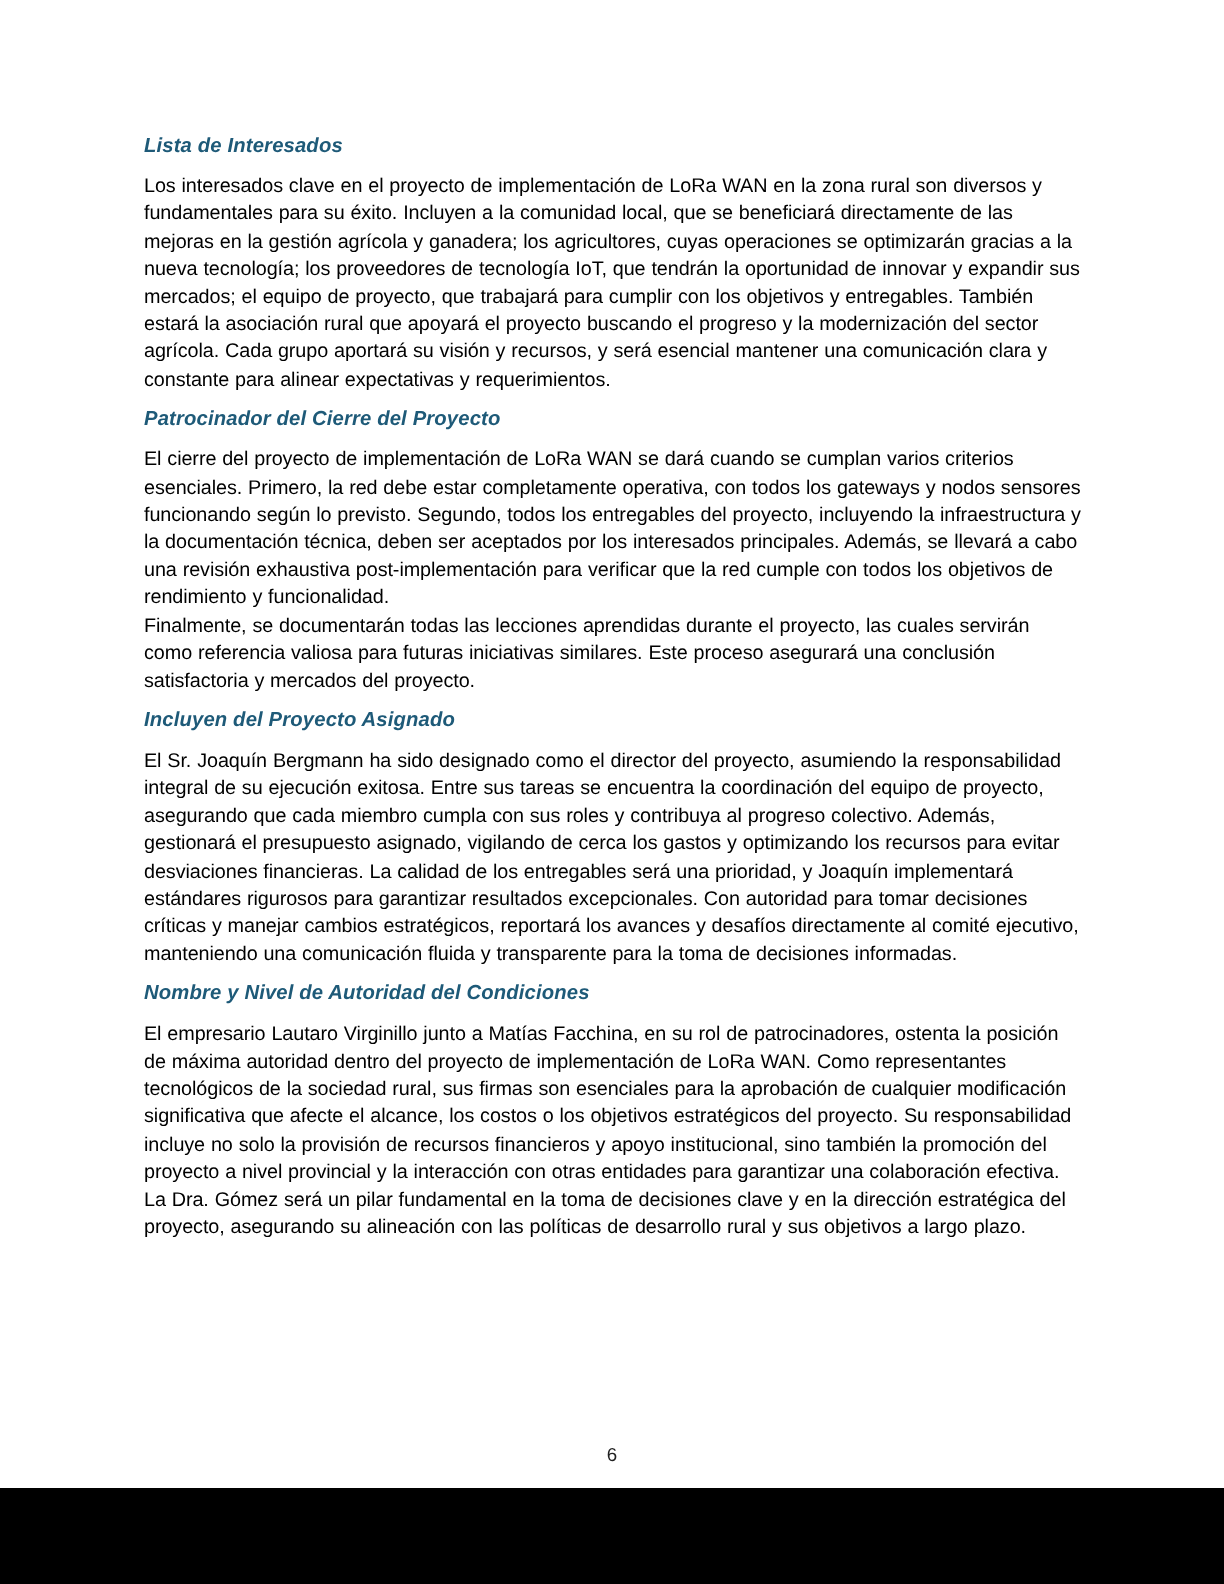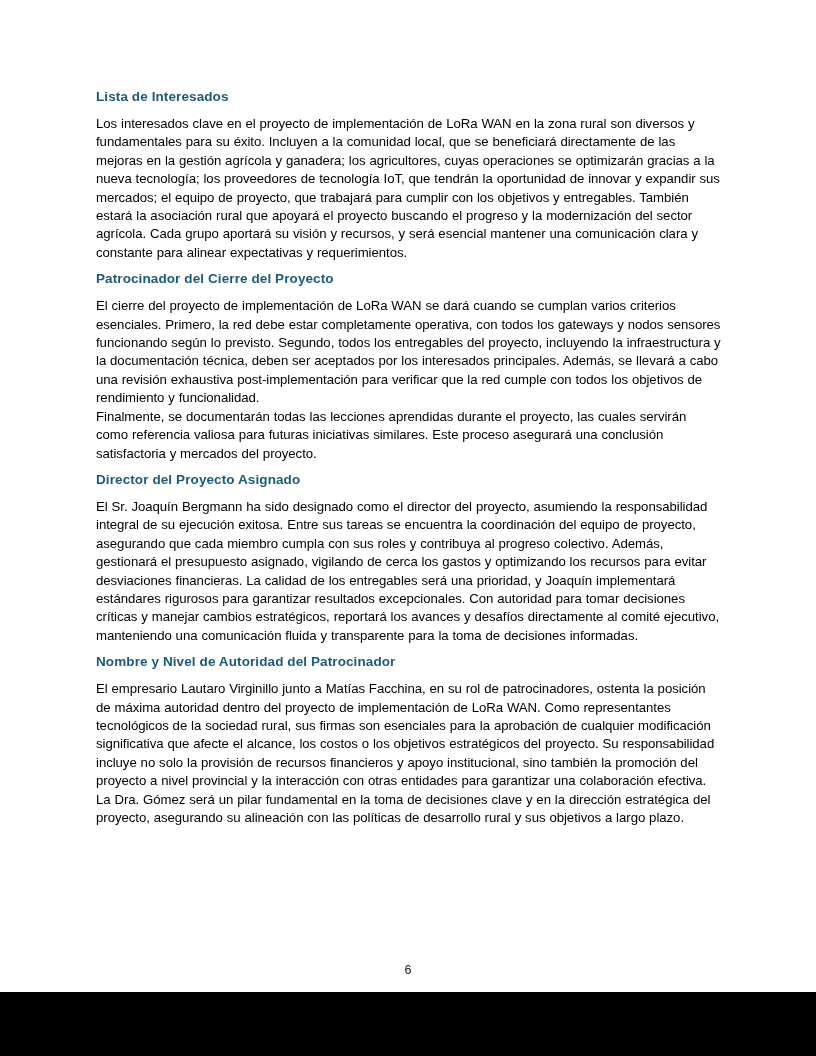--- a/index.html
+++ b/index.html
@@ -24,20 +24,21 @@
     box-sizing: border-box;
     padding: 89px 94px 0 96px;
   }
   .doc-section {
     margin: 0 0 9px 0;
   }
   .doc-heading {
     font-size: 13.5px;
     line-height: 16px;
     font-weight: bold;
+    font-style: italic;
     color: #1e5a78;
     margin: 0 0 10px 0;
     letter-spacing: 0.1px;
   }
   .doc-paragraph {
     font-size: 13.2px;
     line-height: 18.4px;
     color: #000000;
     margin: 0;
     letter-spacing: -0.05px;
@@ -71,26 +72,26 @@
     <p class="doc-paragraph">Los interesados clave en el proyecto de implementación de LoRa WAN en la zona rural son diversos y fundamentales para su éxito. Incluyen a la comunidad local, que se beneficiará directamente de las mejoras en la gestión agrícola y ganadera; los agricultores, cuyas operaciones se optimizarán gracias a la nueva tecnología; los proveedores de tecnología IoT, que tendrán la oportunidad de innovar y expandir sus mercados; el equipo de proyecto, que trabajará para cumplir con los objetivos y entregables. También estará la asociación rural que apoyará el proyecto buscando el progreso y la modernización del sector agrícola. Cada grupo aportará su visión y recursos, y será esencial mantener una comunicación clara y constante para alinear expectativas y requerimientos.</p>
   </section>
 
   <section class="doc-section">
     <h2 class="doc-heading">Patrocinador del Cierre del Proyecto</h2>
     <p class="doc-paragraph">El cierre del proyecto de implementación de LoRa WAN se dará cuando se cumplan varios criterios esenciales. Primero, la red debe estar completamente operativa, con todos los gateways y nodos sensores funcionando según lo previsto. Segundo, todos los entregables del proyecto, incluyendo la infraestructura y la documentación técnica, deben ser aceptados por los interesados principales. Además, se llevará a cabo una revisión exhaustiva post-implementación para verificar que la red cumple con todos los objetivos de rendimiento y funcionalidad.</p>
     <p class="doc-paragraph">Finalmente, se documentarán todas las lecciones aprendidas durante el proyecto, las cuales servirán como referencia valiosa para futuras iniciativas similares. Este proceso asegurará una conclusión satisfactoria y mercados del proyecto.</p>
   </section>
 
   <section class="doc-section">
-    <h2 class="doc-heading">Director del Proyecto Asignado</h2>
+    <h2 class="doc-heading">Incluyen del Proyecto Asignado</h2>
     <p class="doc-paragraph">El Sr. Joaquín Bergmann ha sido designado como el director del proyecto, asumiendo la responsabilidad integral de su ejecución exitosa. Entre sus tareas se encuentra la coordinación del equipo de proyecto, asegurando que cada miembro cumpla con sus roles y contribuya al progreso colectivo. Además, gestionará el presupuesto asignado, vigilando de cerca los gastos y optimizando los recursos para evitar desviaciones financieras. La calidad de los entregables será una prioridad, y Joaquín implementará estándares rigurosos para garantizar resultados excepcionales. Con autoridad para tomar decisiones críticas y manejar cambios estratégicos, reportará los avances y desafíos directamente al comité ejecutivo, manteniendo una comunicación fluida y transparente para la toma de decisiones informadas.</p>
   </section>
 
   <section class="doc-section">
-    <h2 class="doc-heading">Nombre y Nivel de Autoridad del Patrocinador</h2>
+    <h2 class="doc-heading">Nombre y Nivel de Autoridad del Condiciones</h2>
     <p class="doc-paragraph">El empresario Lautaro Virginillo junto a Matías Facchina, en su rol de patrocinadores, ostenta la posición de máxima autoridad dentro del proyecto de implementación de LoRa WAN. Como representantes tecnológicos de la sociedad rural, sus firmas son esenciales para la aprobación de cualquier modificación significativa que afecte el alcance, los costos o los objetivos estratégicos del proyecto. Su responsabilidad incluye no solo la provisión de recursos financieros y apoyo institucional, sino también la promoción del proyecto a nivel provincial y la interacción con otras entidades para garantizar una colaboración efectiva. La Dra. Gómez será un pilar fundamental en la toma de decisiones clave y en la dirección estratégica del proyecto, asegurando su alineación con las políticas de desarrollo rural y sus objetivos a largo plazo.</p>
   </section>
 
 </div>
 
 <div class="page-number">6</div>
 
 <div class="bottom-bar"></div>
 
 </body></html>

